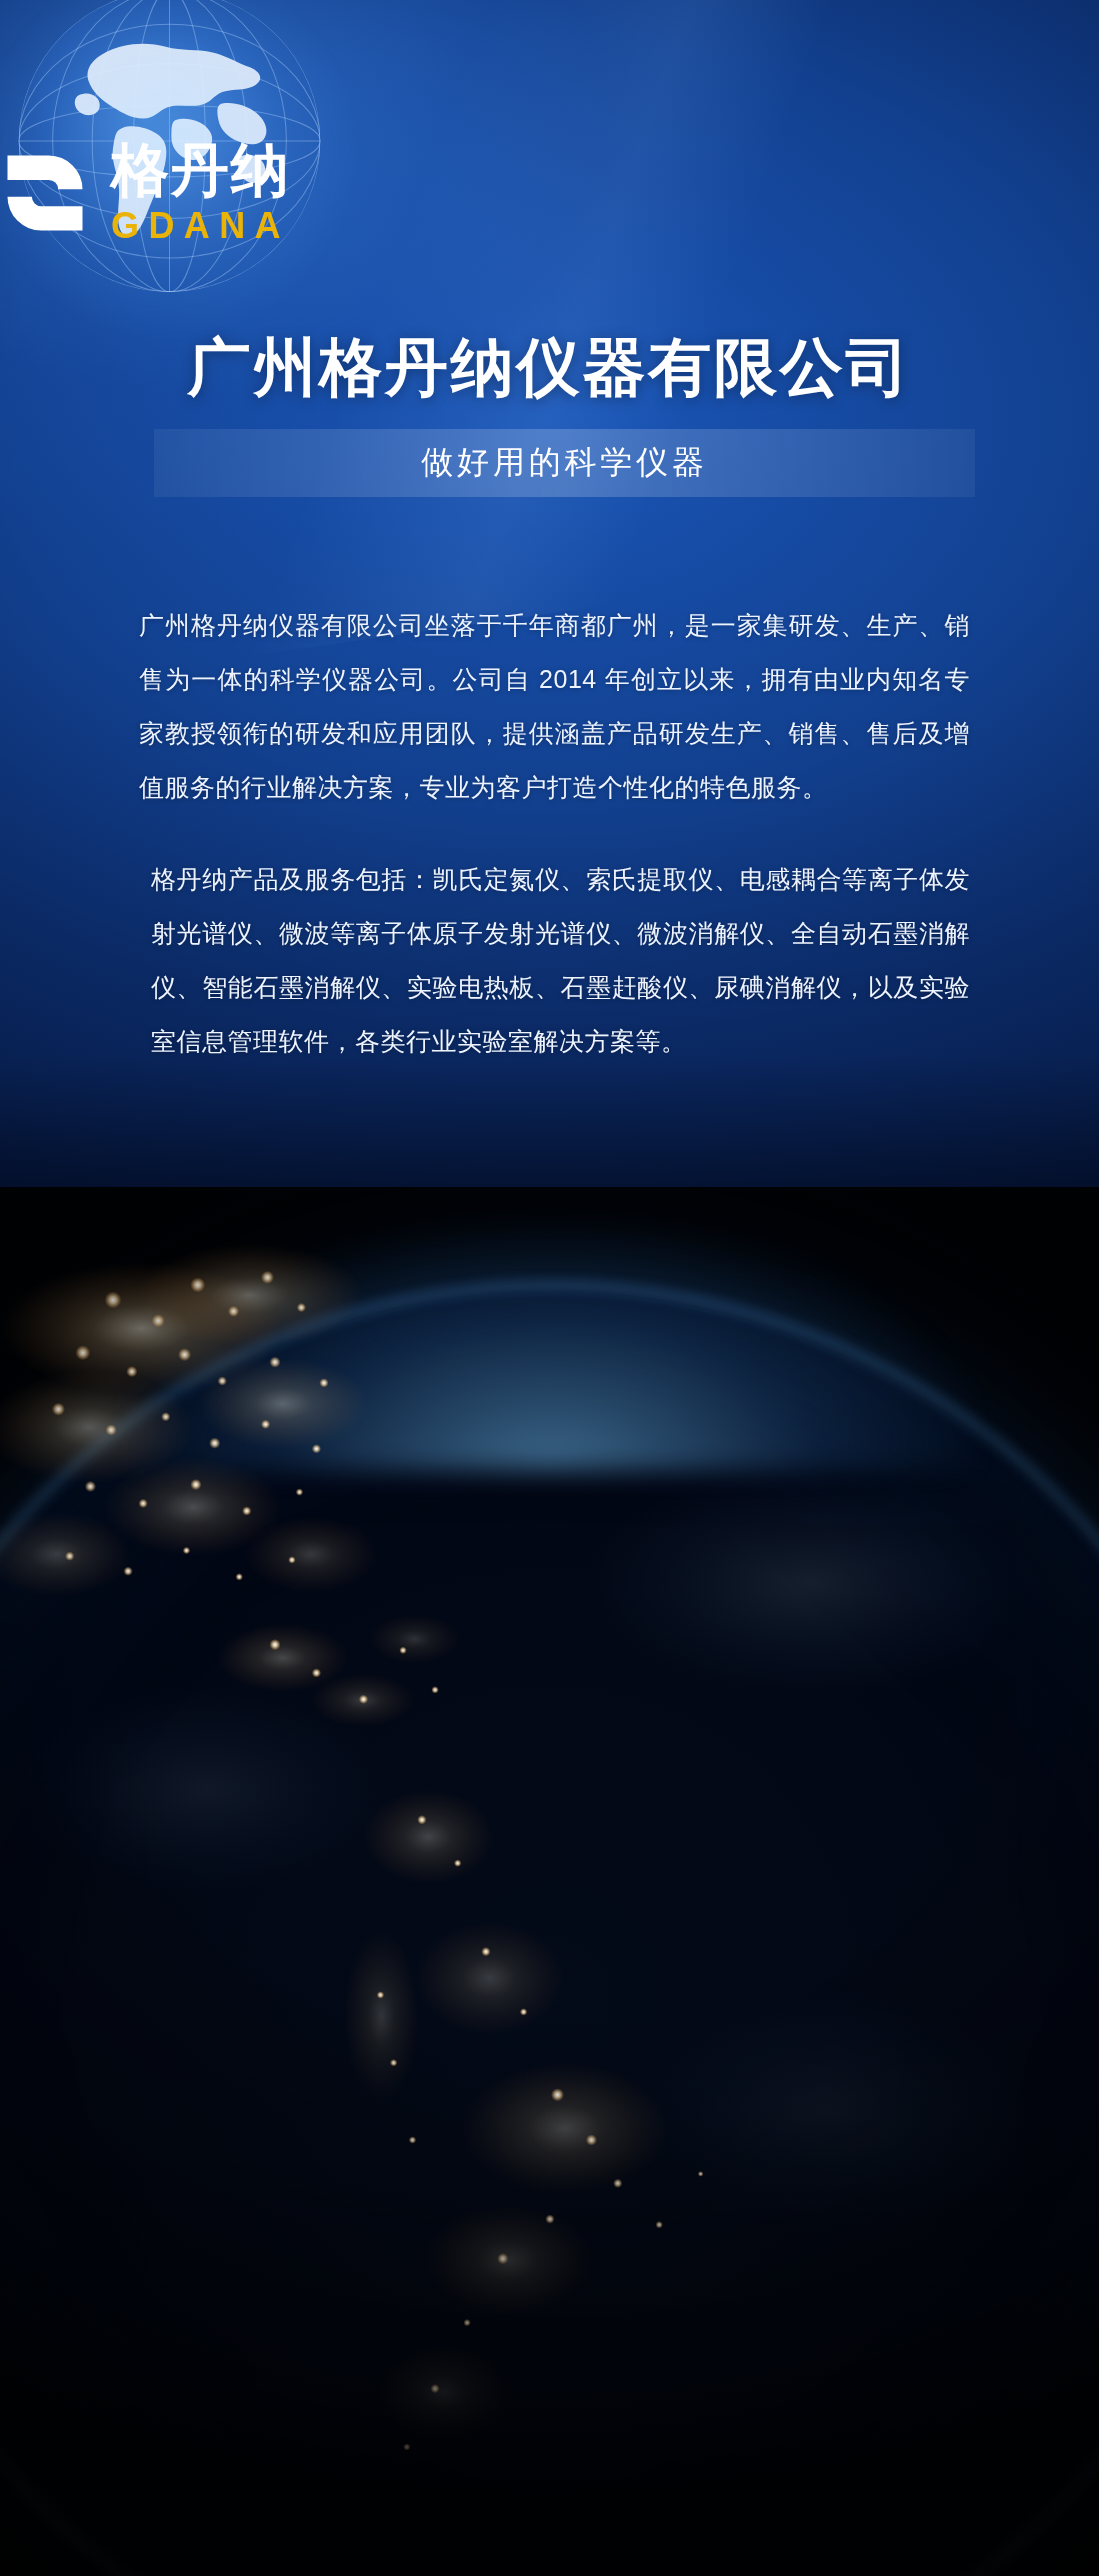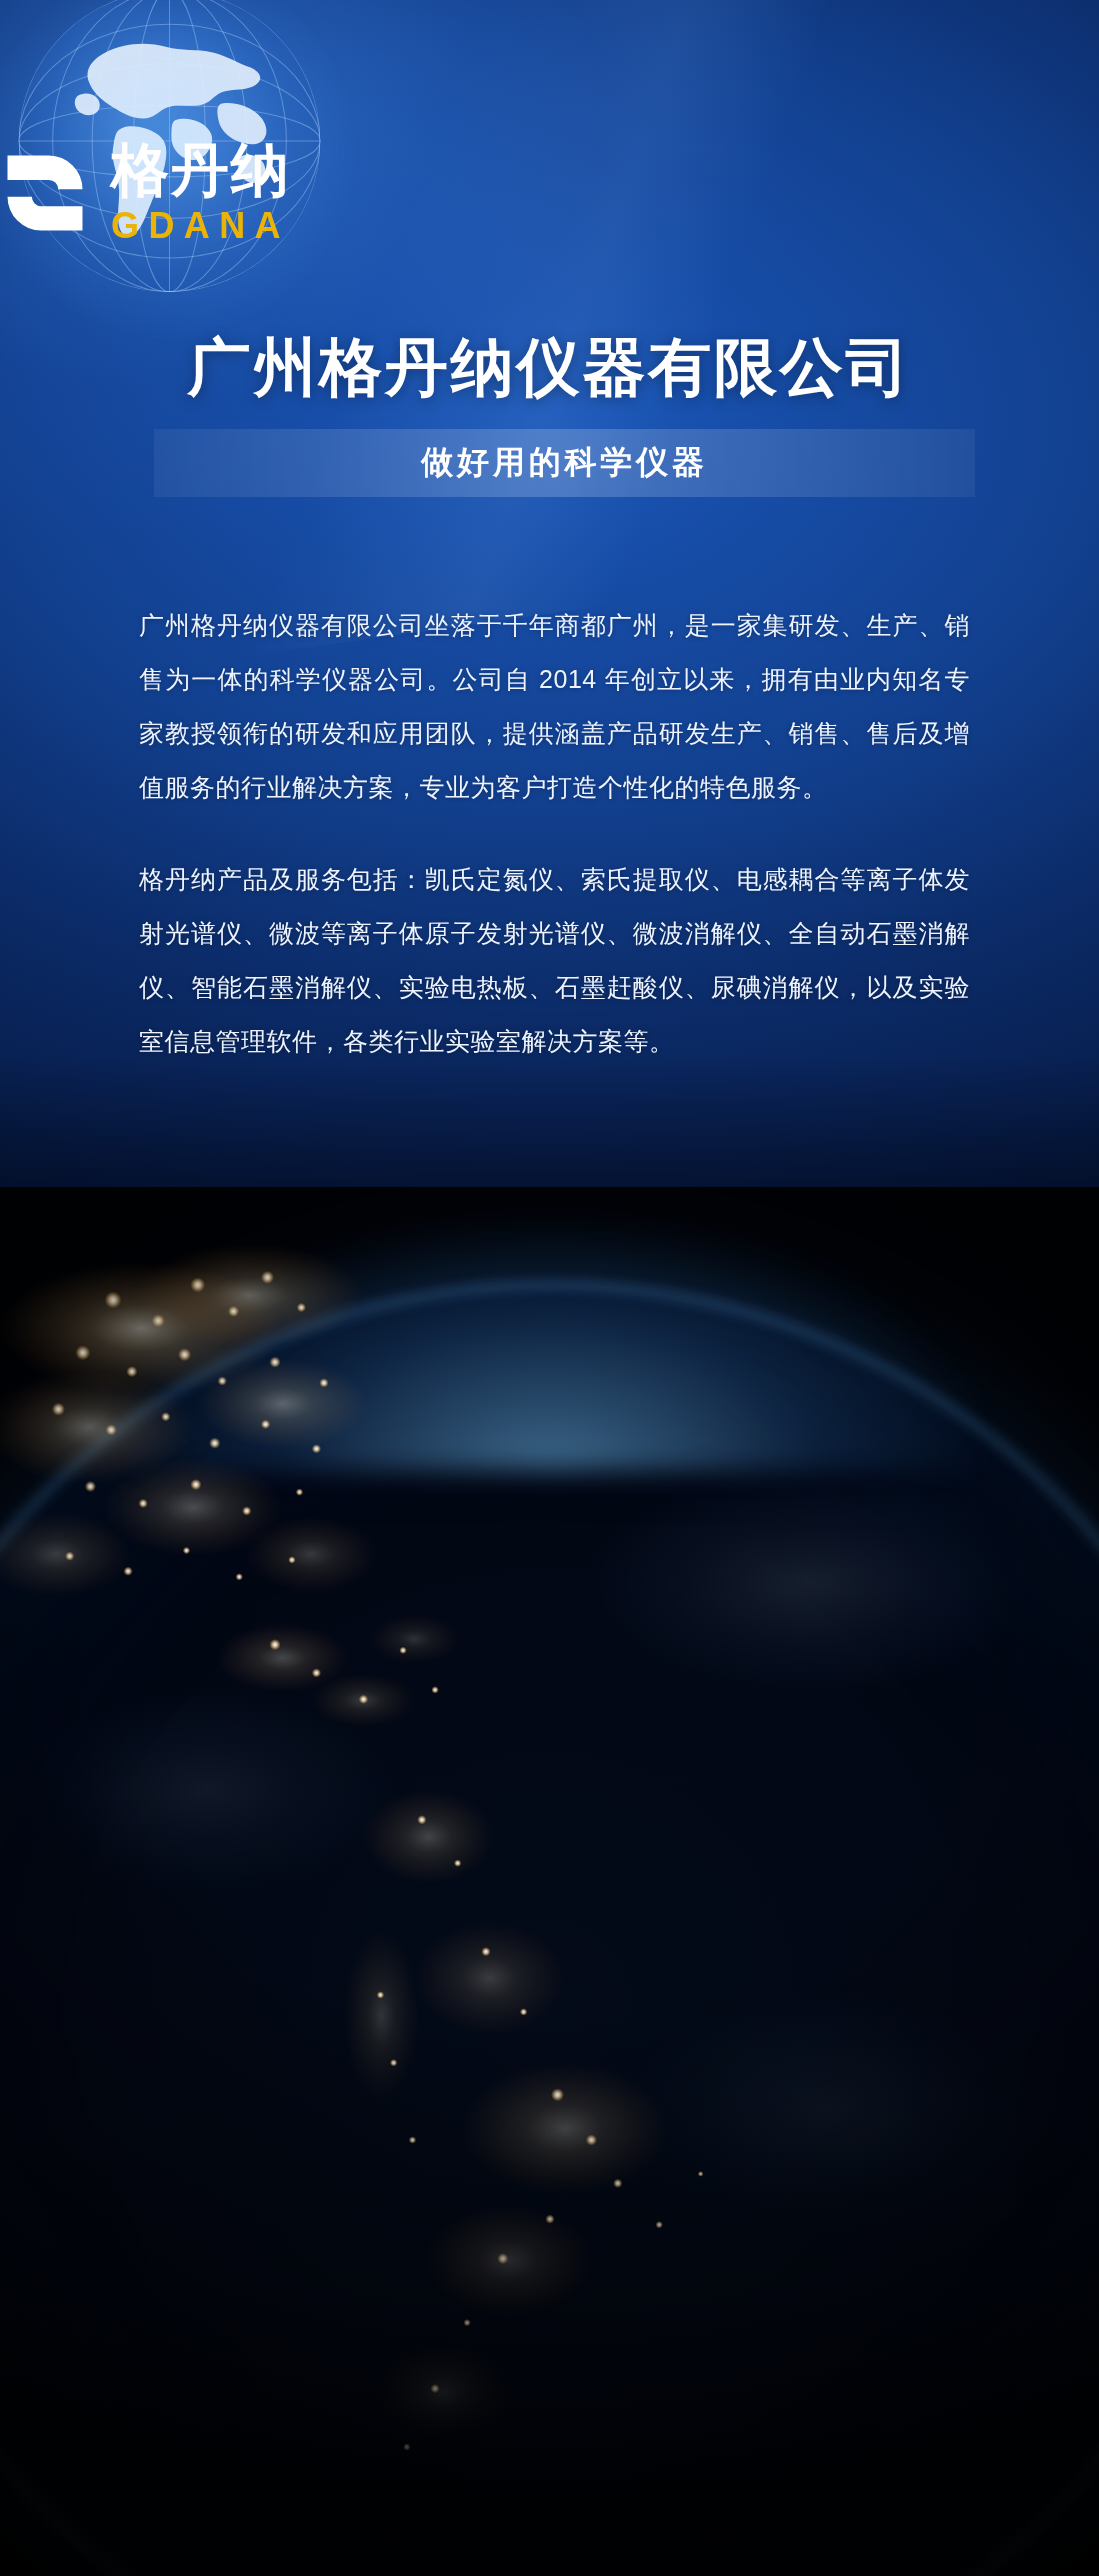--- a/index.html
+++ b/index.html
@@ -122,40 +122,39 @@
     height: 68px;
     background: linear-gradient(to right, rgba(255,255,255,0.06) 0%, rgba(255,255,255,0.20) 50%, rgba(255,255,255,0.06) 100%);
     display: flex;
     align-items: center;
     justify-content: center;
   }
   .slogan-text {
     color: #ffffff;
     font-size: 32px;
     letter-spacing: 3.8px;
-    font-weight: bold;
   }
 
   
   .body-copy {
     position: absolute;
     left: 139px;
     top: 598px;
     width: 831px;
     color: #eef4ff;
   }
   .para {
     font-size: 25px;
     line-height: 54px;
     letter-spacing: 0.5px;
     text-align: justify;
     margin: 0 0 38px 0;
     text-shadow: 0 0.9px 5.7px rgba(0,0,0,0.30);
   }
-  .para:last-child { margin-bottom: 0; }
+  .para:last-child { margin-bottom: 0; margin-left: 12px; }
 
   
   .earth {
     position: absolute;
     left: 0;
     top: 1187px;
     width: 1099px;
     height: 1389px;
     overflow: hidden;
     background: #000205;

